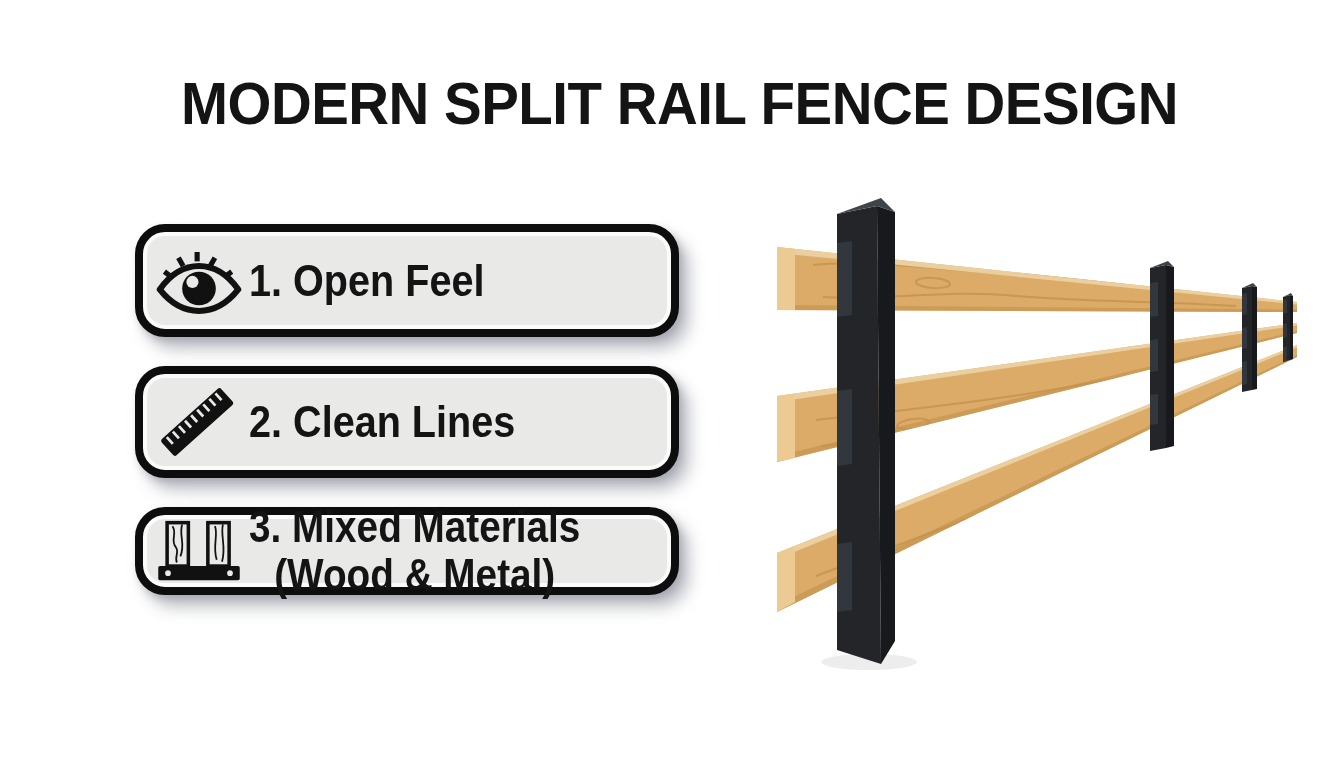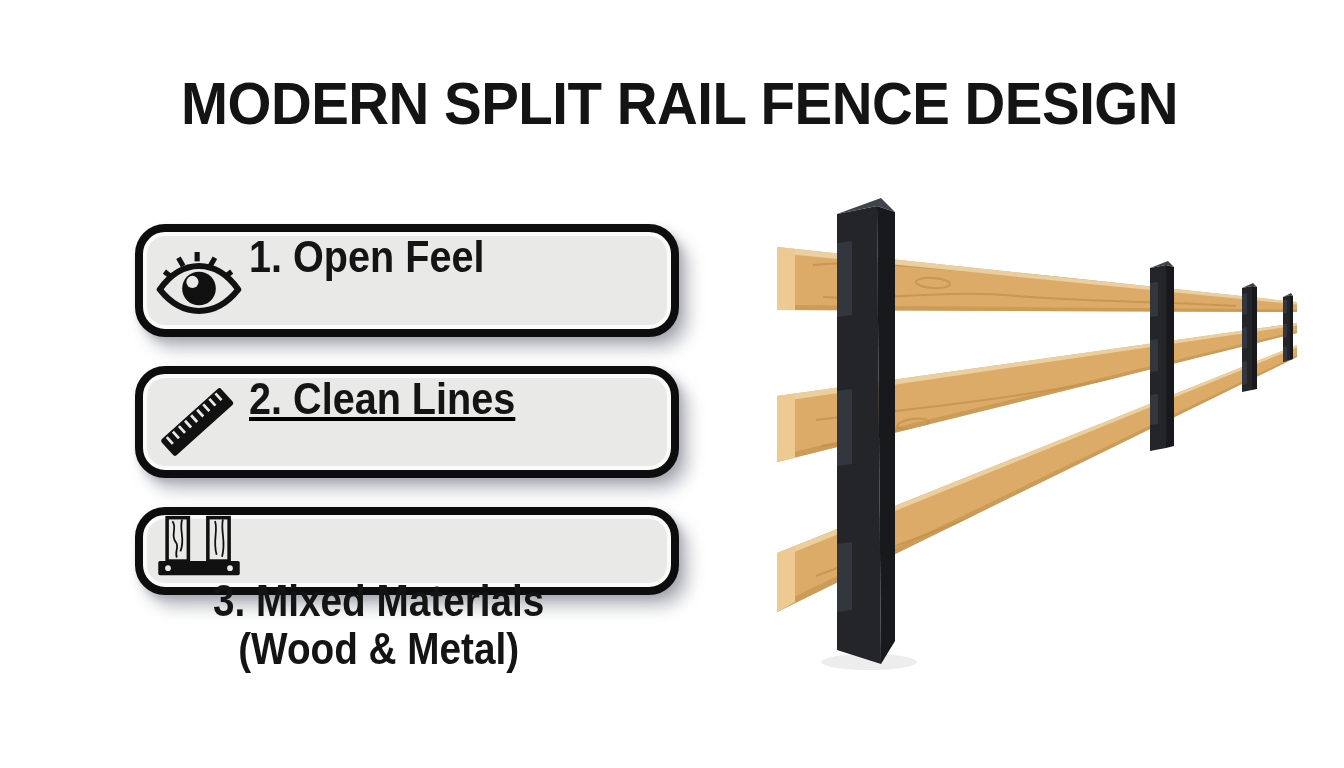--- a/index.html
+++ b/index.html
@@ -17,28 +17,28 @@
   .title{
     position:absolute; left:150px; top:74px; margin:0;
     font-size:60px; line-height:1; font-weight:700; color:var(--text);
     white-space:nowrap; letter-spacing:-0.5px;
     transform:scaleX(0.94); transform-origin:left top;
   }
   .feature-box{
     position:absolute; left:104px; width:544px; box-sizing:border-box;
     background:var(--box-bg);
     border:8px solid var(--outline); border-radius:30px;
-    display:flex; 
+    display:flex; align-items:center;
     box-shadow: inset 0 0 0 4px #fbfbfb,
                 10px 12px 16px rgba(110,116,128,0.45),
                 3px 4px 7px rgba(110,116,128,0.30);
   }
   .box1{top:224px; height:113px;}
-  .box2{top:366px; height:112px;text-decoration:underline;}
-  .box3{top:507px; height:88px;flex-direction:column;}
+  .box2{top:366px; height:112px;}
+  .box3{top:507px; height:88px;}
   .icon-wrap{
     width:88px; margin-left:12px; flex:0 0 auto;
     display:flex; align-items:center; justify-content:center;
   }
   .feature-text{
     margin-left:6px; color:var(--text);
     font-size:45px; font-weight:700; line-height:1.1; white-space:nowrap;
     transform:scaleX(0.88); transform-origin:left center;
   }
   .feature-text.two-line{display:flex; flex-direction:column; align-items:center; font-size:44px;}

